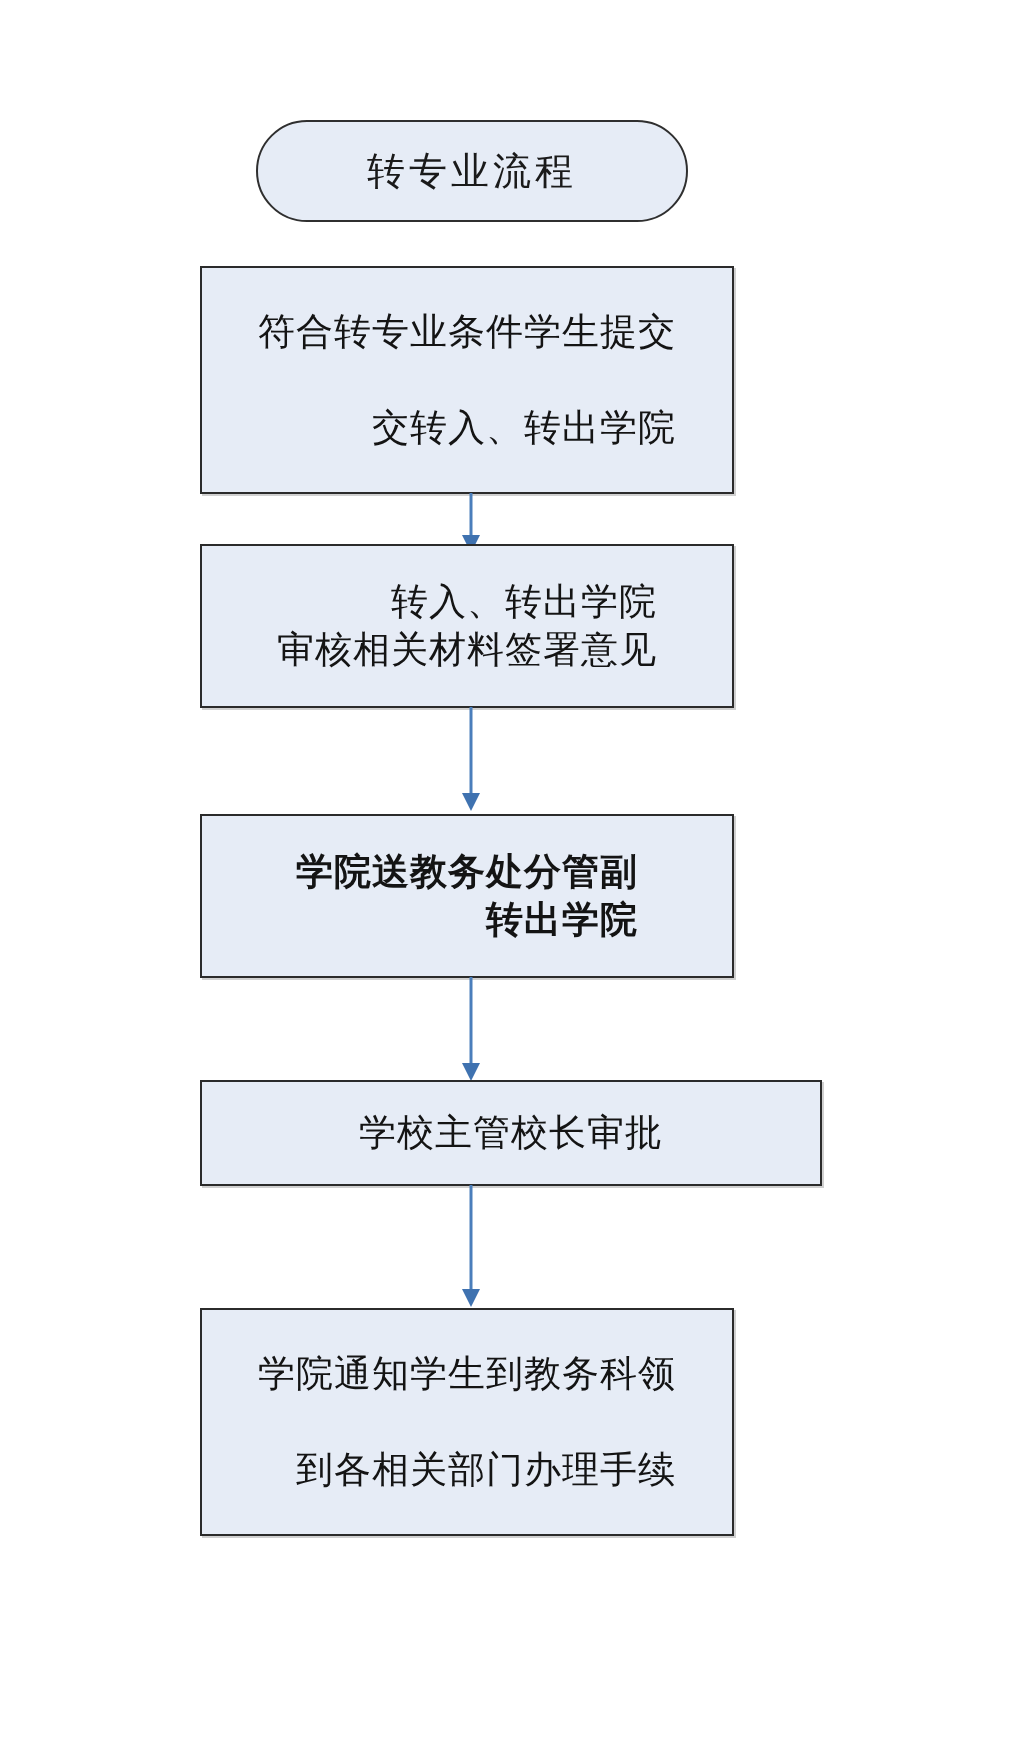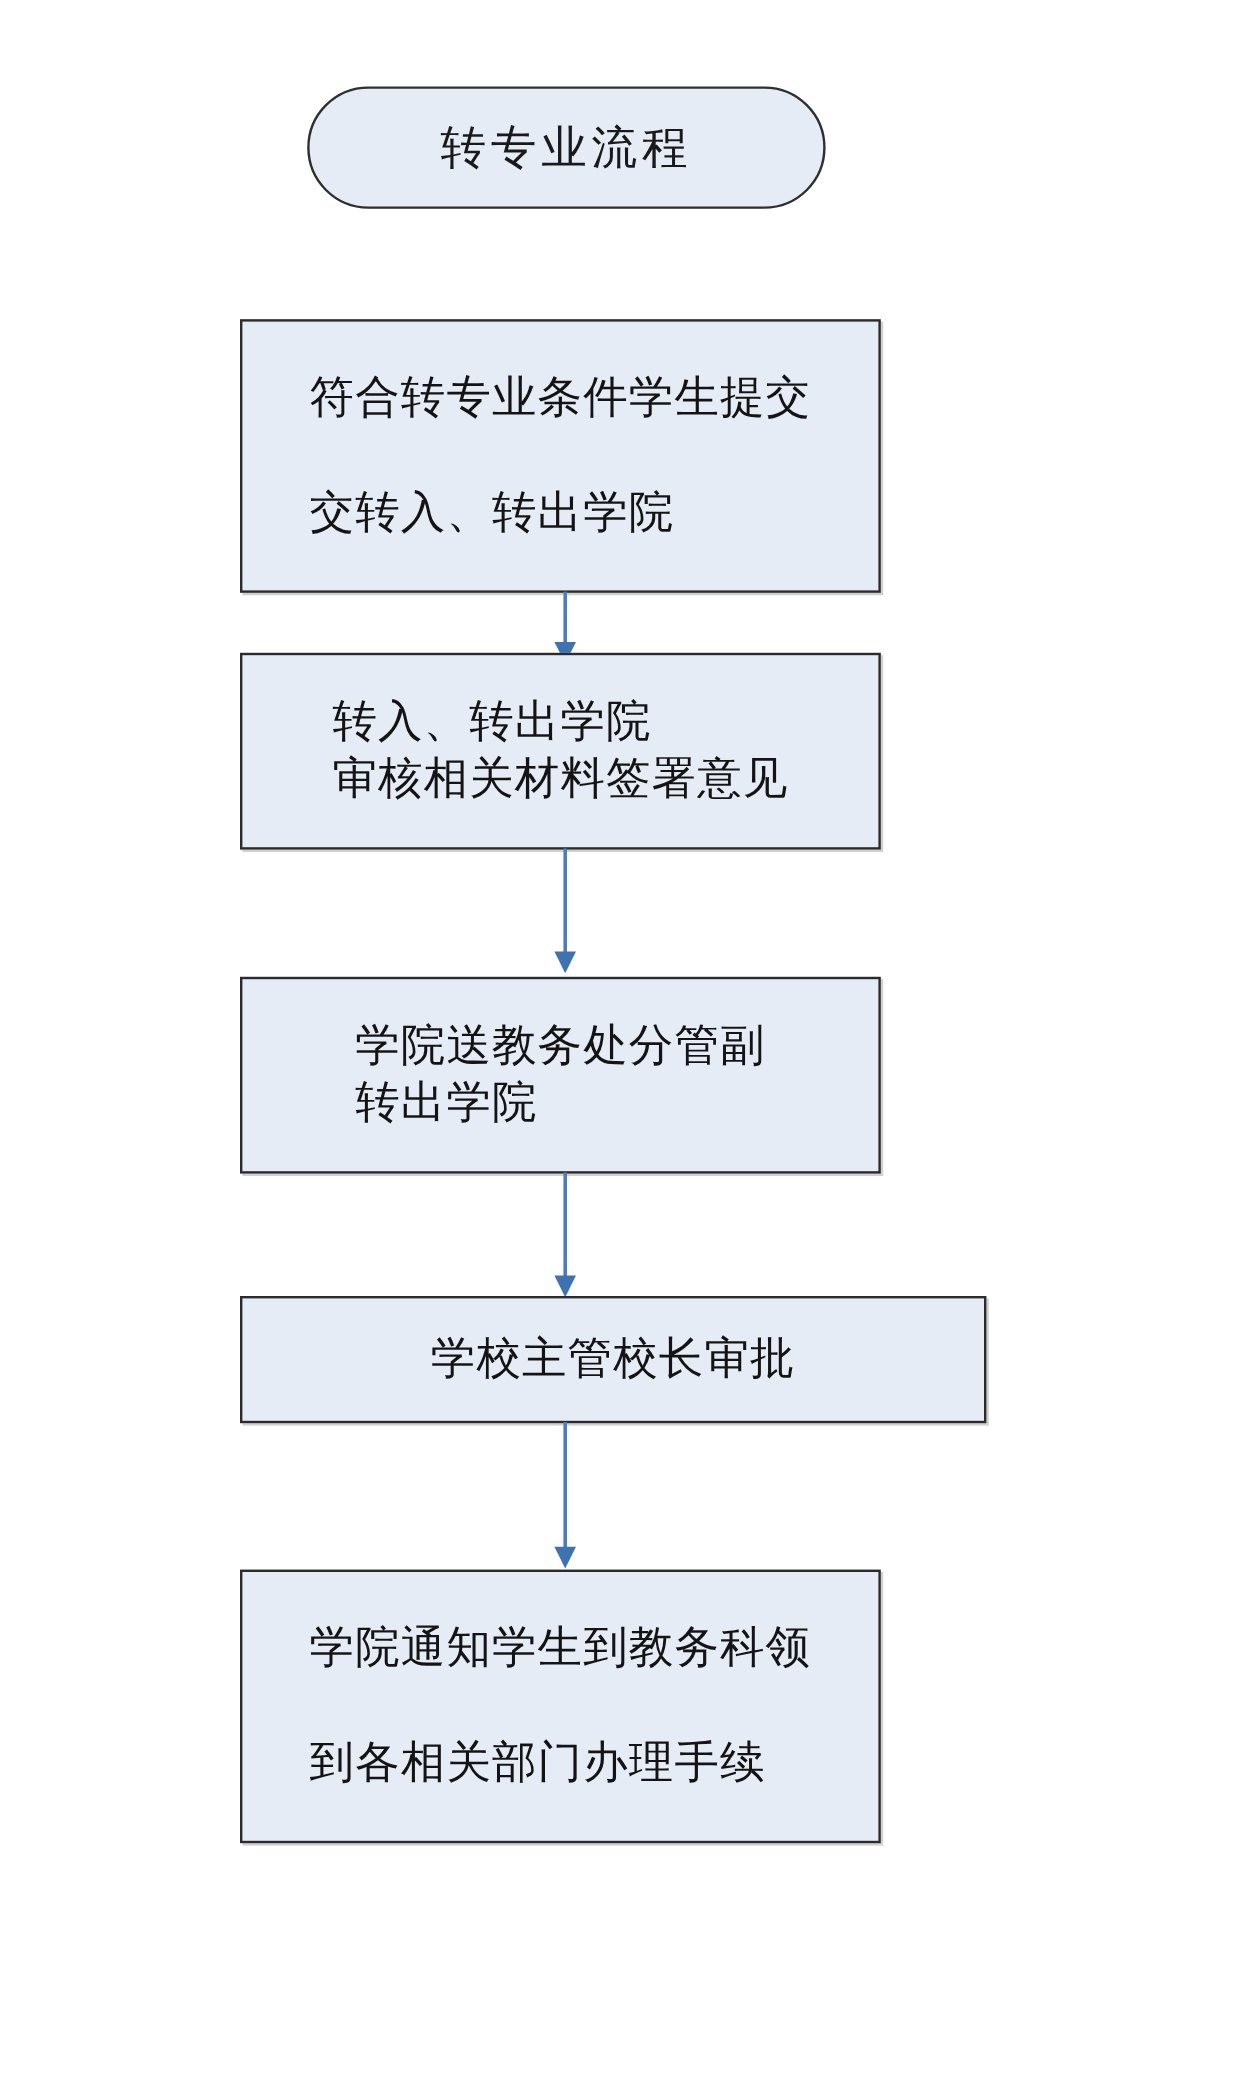--- a/index.html
+++ b/index.html
@@ -39,38 +39,38 @@
   
   .process {
     position: absolute;
     box-sizing: border-box;
     background: #e6ecf6;
     border: 2px solid #2b2b2b;
     box-shadow: 2px 2px 0 rgba(120,120,120,0.35);
     display: flex;
     align-items: center;
     justify-content: center;
-    text-align: left;
+    text-align: right;
     color: #141414;
   }
   .process .txt {
     display: block;
     line-height: 1.30;
     letter-spacing: 1px;
     padding: 0 16px;
   }
 
   
   .connector {
     position: absolute;
     overflow: visible;
   }
 
   
-  .fs-title { font-size: 38px; }
+  .fs-title { font-size: 38px; margin-top: 48px; }
   .fs-body  { font-size: 37px; }
 </style>
 </head>
 <body>
 
 <div id="flow-canvas">
 
   <div class="terminator fs-title" style="left:256px; top:72px; width:432px; height:102px;">
     <span class="txt">转专业流程</span>
   </div>
@@ -93,21 +93,21 @@
       <span>转入、转出学院</span><br>
       <span>审核相关材料签署意见</span>
     </span>
   </div>
 
   <svg class="connector" width="40" height="106" style="left:451px; top:707px;">
     <line x1="20" y1="0" x2="20" y2="88" stroke="#4a7ebb" stroke-width="3"></line>
     <polygon points="11,86 29,86 20,104" fill="#3f72b0"></polygon>
   </svg>
 
-  <div class="process fs-body" style="left:200px; top:814px; width:534px; height:164px;">
+  <div class="process fs-body" style="left:200px; top:814px; width:534px; height:164px;font-weight:bold;">
     <span class="txt">
       <span>学院送教务处分管副</span><br>
       <span>转出学院</span>
     </span>
   </div>
 
   <svg class="connector" width="40" height="106" style="left:451px; top:977px;">
     <line x1="20" y1="0" x2="20" y2="88" stroke="#4a7ebb" stroke-width="3"></line>
     <polygon points="11,86 29,86 20,104" fill="#3f72b0"></polygon>
   </svg>

